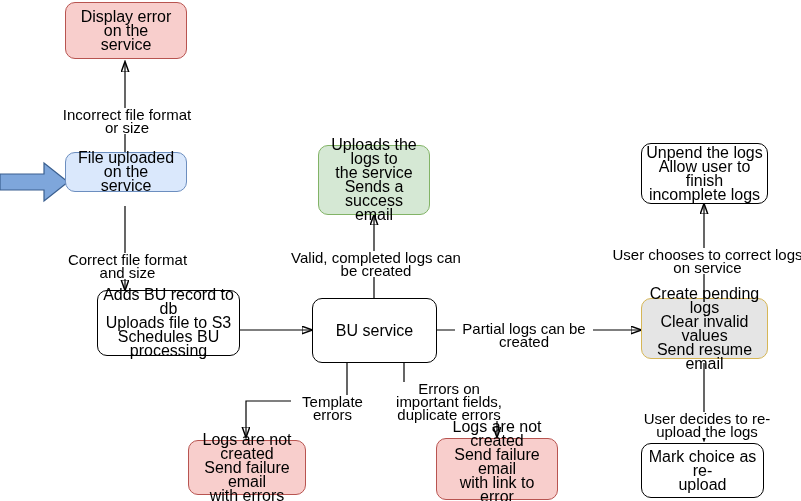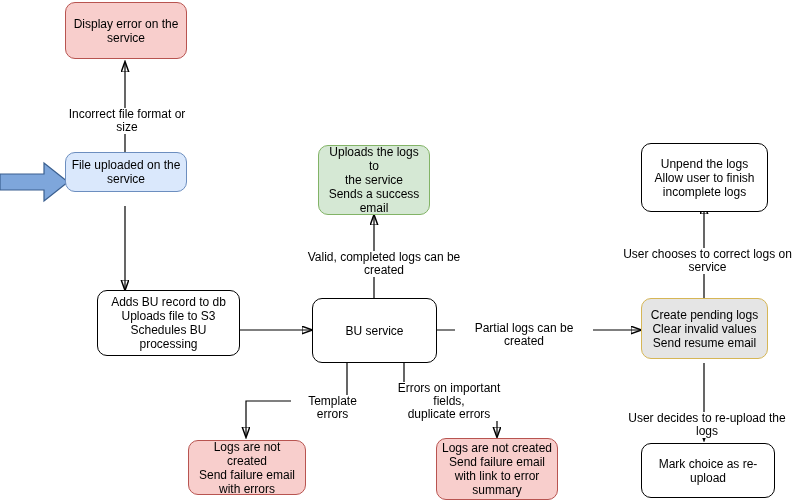--- a/index.html
+++ b/index.html
@@ -17,35 +17,35 @@
   }
   .node {
     position: absolute;
     box-sizing: border-box;
     border: 1px solid #000000;
     border-radius: 10px;
     display: flex;
     align-items: center;
     justify-content: center;
     text-align: center;
-    font-size: 12px;
+    font-size: 16px;
     line-height: 14px;
     color: #000000;
     white-space: pre-line;
     padding: 2px 4px;
   }
   .node-white { background: #ffffff; }
   .node-pink  { background: #f8cecc; border-color: #b85450; }
   .node-blue  { background: #dae8fc; border-color: #6c8ebf; }
   .node-green { background: #d5e8d4; border-color: #82b366; }
   .node-yellow{ background: #e5e5e5; border-color: #d6b656; }
 
   .edge-label {
     position: absolute;
-    font-size: 12px;
+    font-size: 15px;
     line-height: 13px;
     color: #000000;
     text-align: center;
     background: #ffffff;
     white-space: pre-line;
     padding: 0 2px;
   }
   svg.edges {
     position: absolute;
     left: 0;
@@ -101,44 +101,45 @@
 Uploads file to S3
 Schedules BU processing</div>
 
   <div class="node node-green" style="left:318px; top:145px; width:112px; height:70px;">Uploads the logs to
 the service
 Sends a success
 email</div>
 
   <div class="node node-white" style="left:312px; top:298px; width:125px; height:65px;">BU service</div>
 
-  <div class="node node-white" style="left:641px; top:143px; width:127px; height:69px;">Unpend the logs
+  <div class="node node-white" style="left:641px; top:143px; width:127px; height:61px;">Unpend the logs
 Allow user to finish
 incomplete logs</div>
 
   <div class="node node-yellow" style="left:641px; top:298px; width:127px; height:61px;">Create pending logs
 Clear invalid values
 Send resume email</div>
 
   <div class="node node-pink" style="left:188px; top:440px; width:118px; height:55px;">Logs are not created
 Send failure email
 with errors</div>
 
   <div class="node node-pink" style="left:436px; top:438px; width:122px; height:62px;">Logs are not created
 Send failure email
 with link to error
 summary</div>
 
-  <div class="node node-white" style="left:641px; top:443px; width:134px; height:55px;">Mark choice as re-
+  <div class="node node-white" style="left:641px; top:443px; width:123px; height:55px;">Mark choice as re-
 upload</div>
 
   <div class="edge-label" style="left:55px;  top:108px; width:140px;">Incorrect file format or size</div>
 
+  <div class="edge-label" style="left:58px;  top:253px; width:135px;">Correct file format and size</div>
 
-  <div class="edge-label" style="left:291px; top:251px; width:182px;">Valid, completed logs can be created</div>
+  <div class="edge-label" style="left:283px; top:251px; width:182px;">Valid, completed logs can be created</div>
 
   <div class="edge-label" style="left:455px; top:322px; width:134px;">Partial logs can be created</div>
 
   <div class="edge-label" style="left:291px; top:395px; width:79px;">Template errors</div>
 
   <div class="edge-label" style="left:393px; top:382px; width:108px;">Errors on important fields,
 duplicate errors</div>
 
   <div class="edge-label" style="left:610px; top:248px; width:191px;">User chooses to correct logs on service</div>
 

